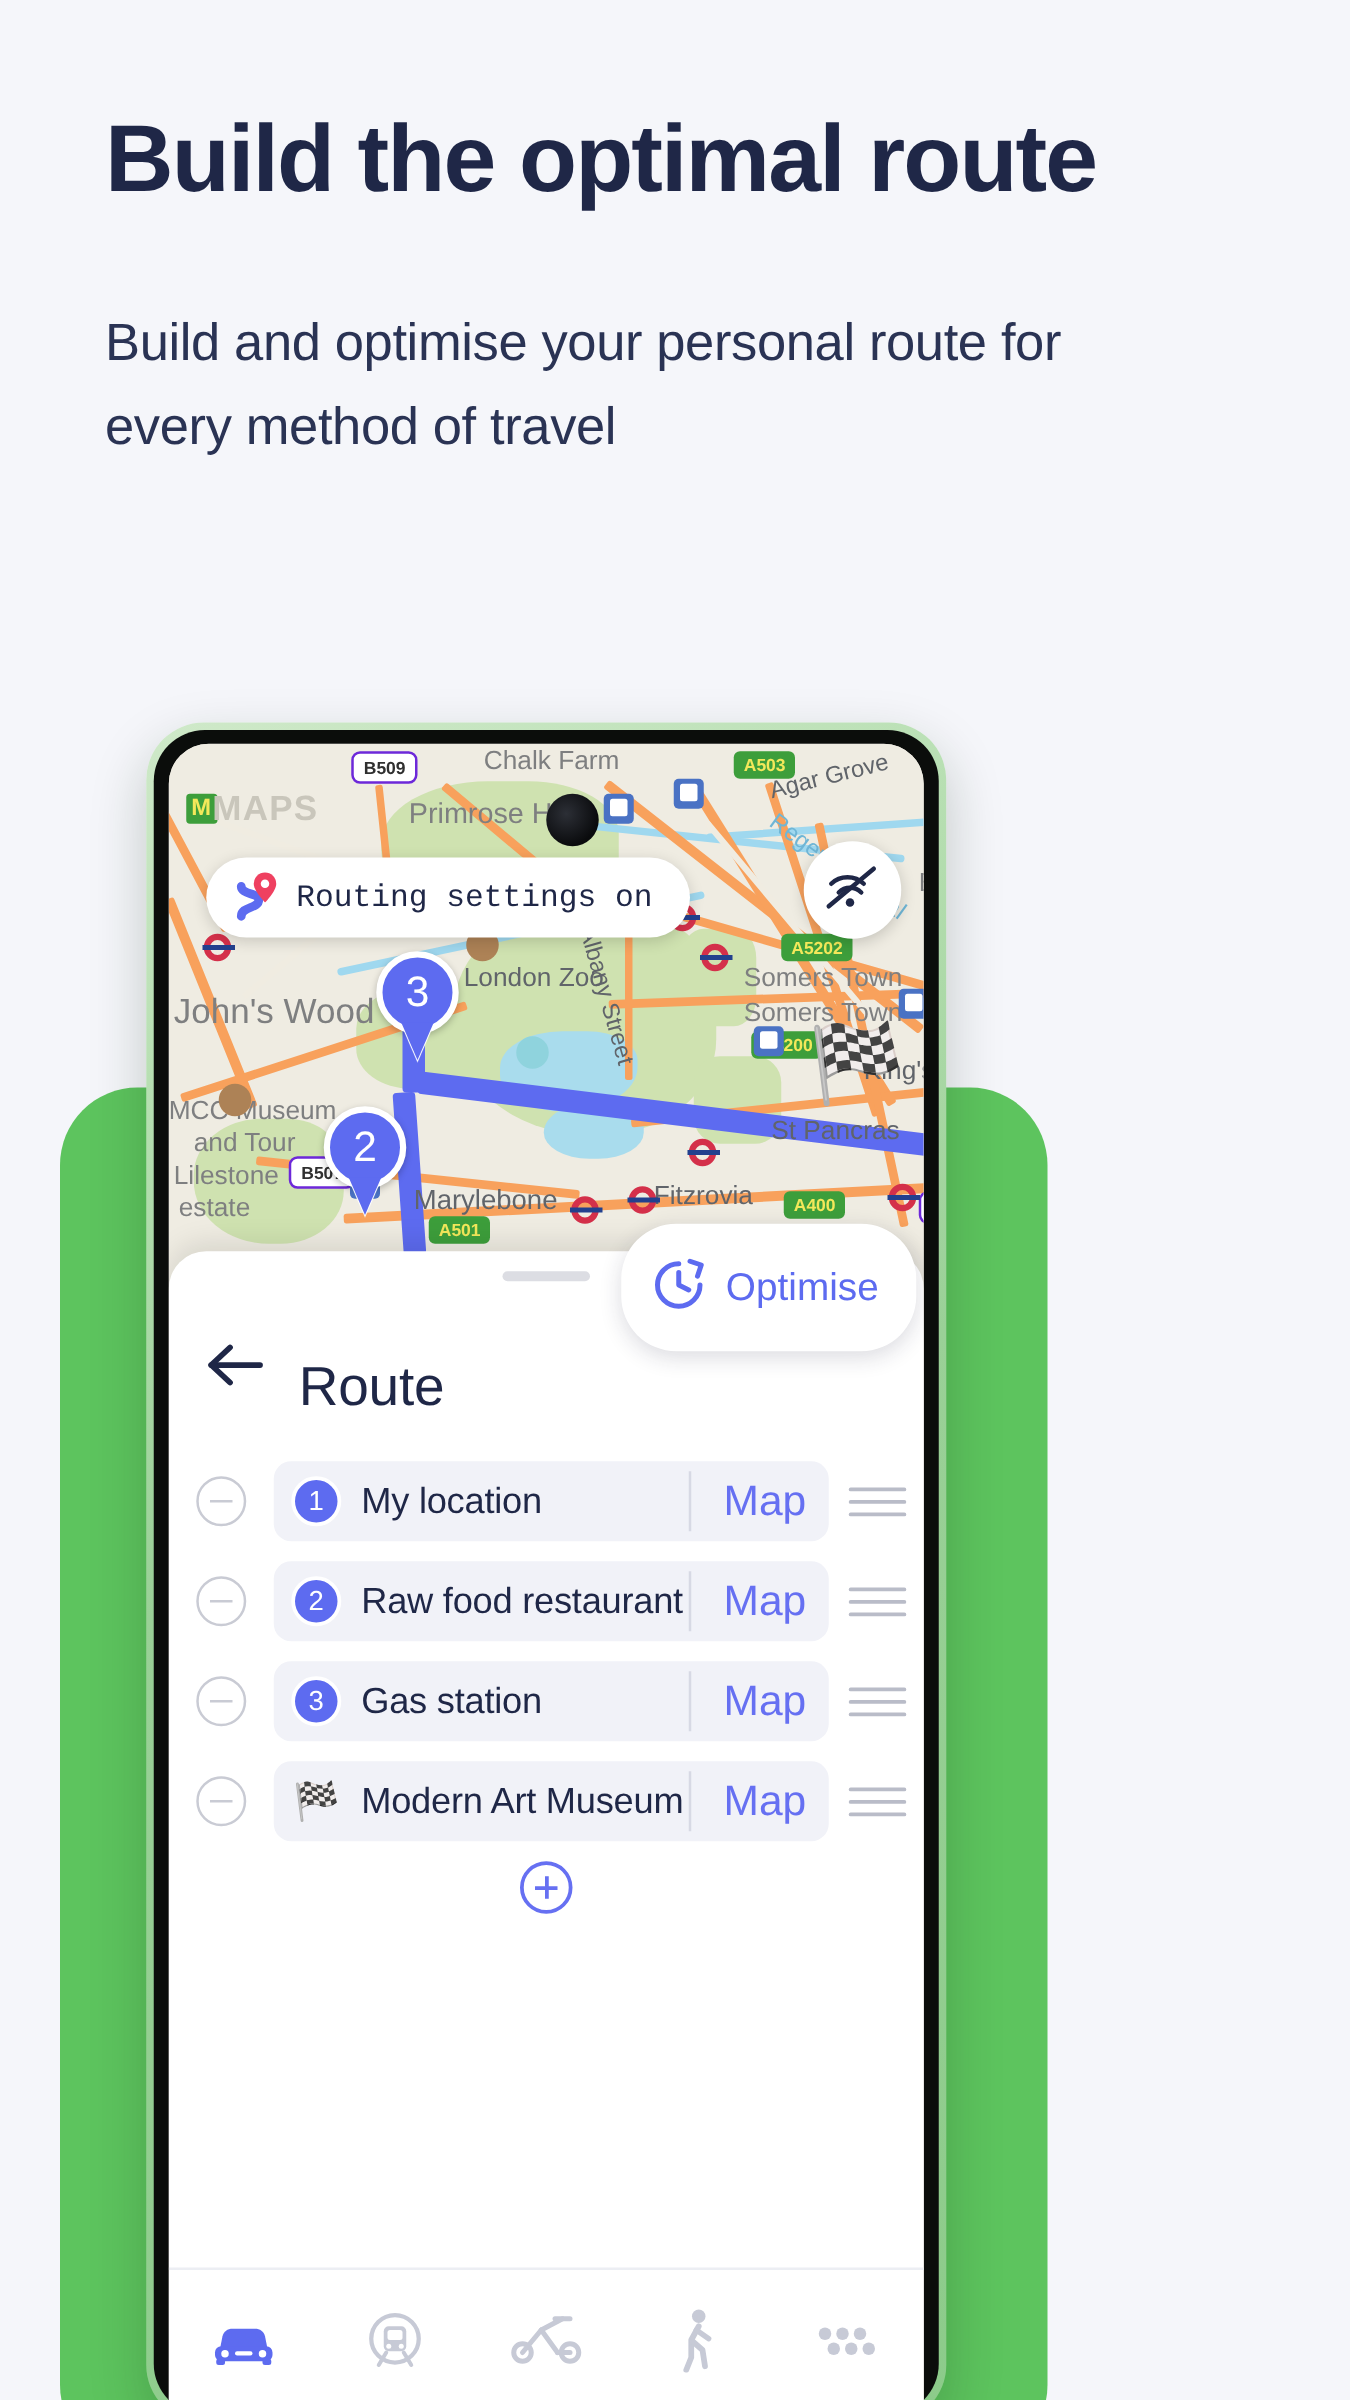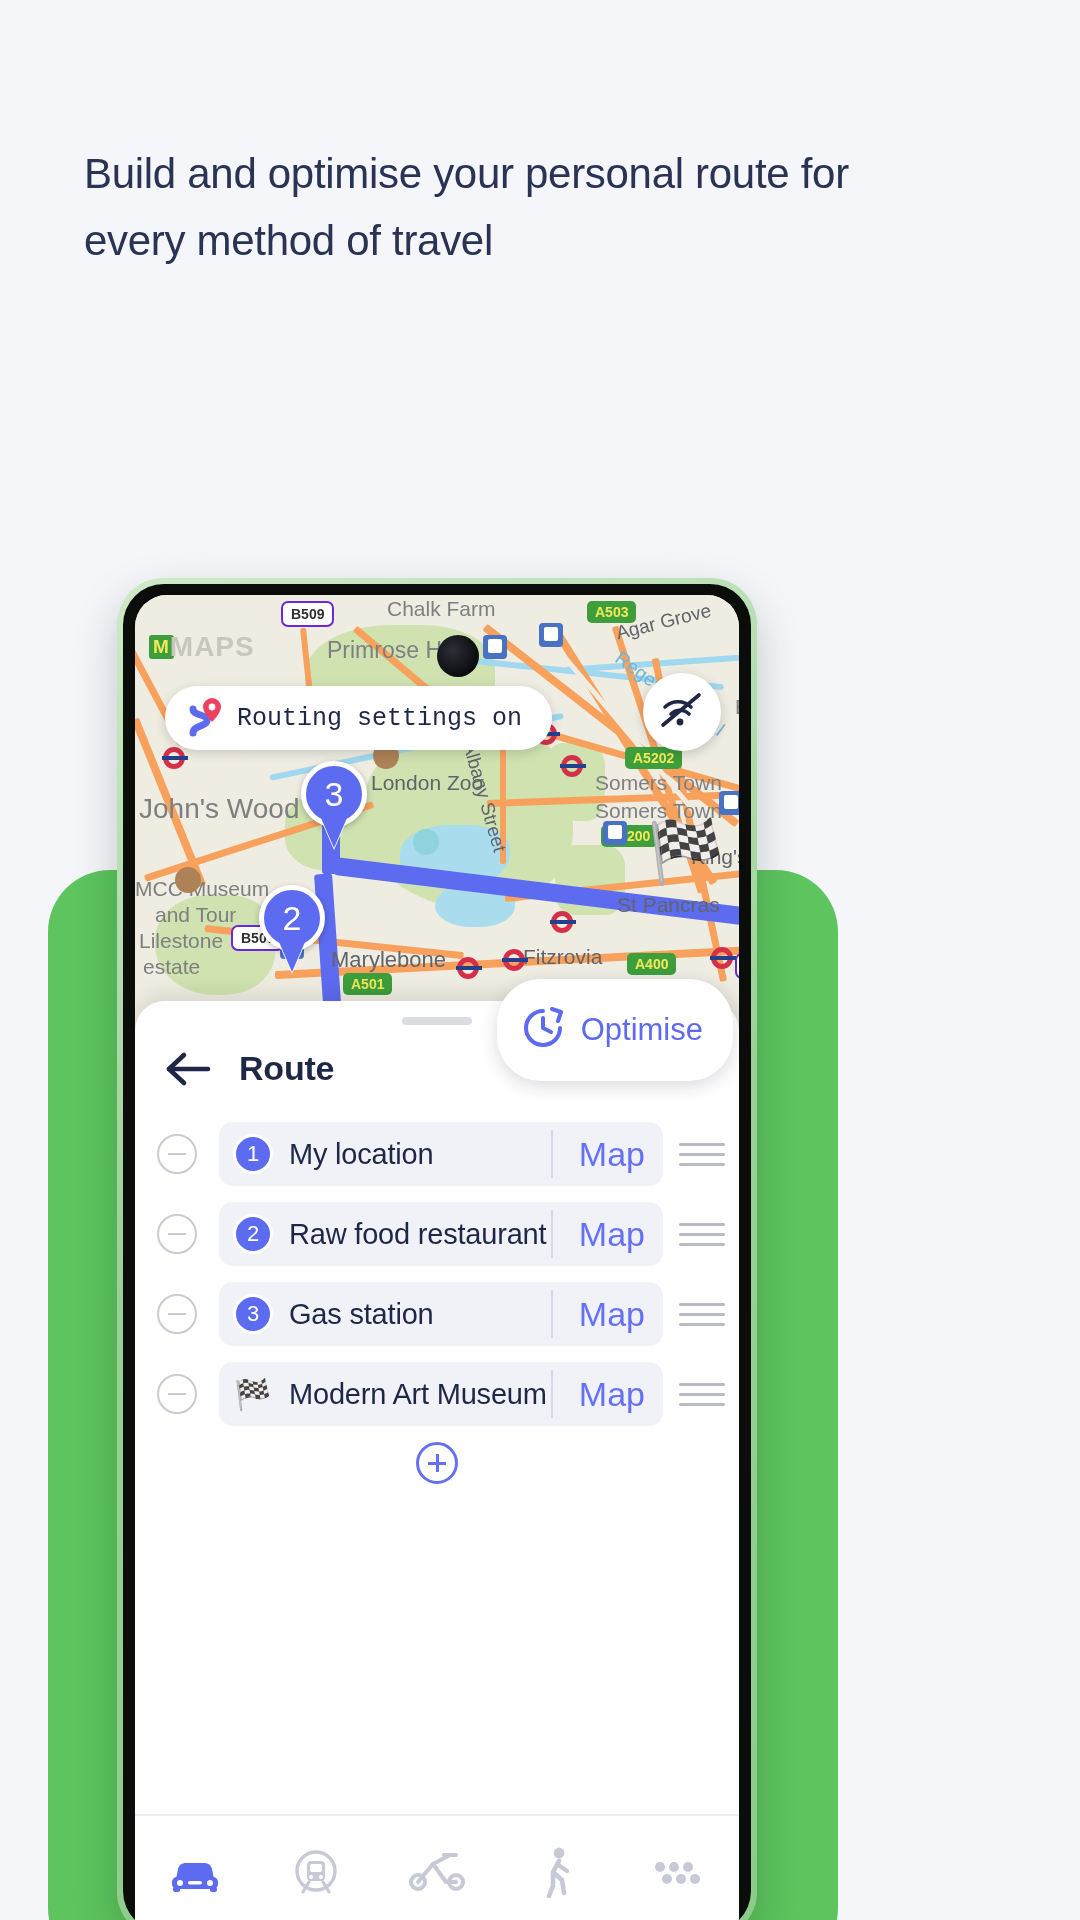--- a/index.html
+++ b/index.html
@@ -263,23 +263,24 @@
     transform: translateX(-50%);
     width: 70px; height: 8px; border-radius: 4px;
     background: #dcdde3;
   }
   .sheet-head {
     display:flex; align-items:center;
     padding: 48px 0 0 30px;
   }
   .back-arrow { width: 46px; height: 36px; }
   .sheet-title {
-    font-size: 34px; font-weight: 700;
+    font-size: 44px; font-weight: 400;
     color:#1f2747; margin-left: 28px;
     letter-spacing:-.2px;
+    margin-top:36px;
   }
 
   
   .optimise {
     position:absolute;
     right: 6px; top: -22px;
     height: 102px;
     background:#fff;
     border-radius: 44px;
     display:flex;align-items:center;
@@ -379,20 +380,21 @@
     flex:1 1 0;
     height:100%;
     display:flex; align-items:center; justify-content:center;
     position:relative;
   }
 </style>
 </head>
 <body>
 
 <div class="hero">
+  <div class="hero-title">Build the optimal route</div>
   <div class="hero-sub">Build and optimise your personal route for every method of travel</div>
 </div>
 
 <div class="green-card"></div>
 
 <div class="phone">
   <div class="phone-inner">
     <div class="screen">
 
       <div class="map">

